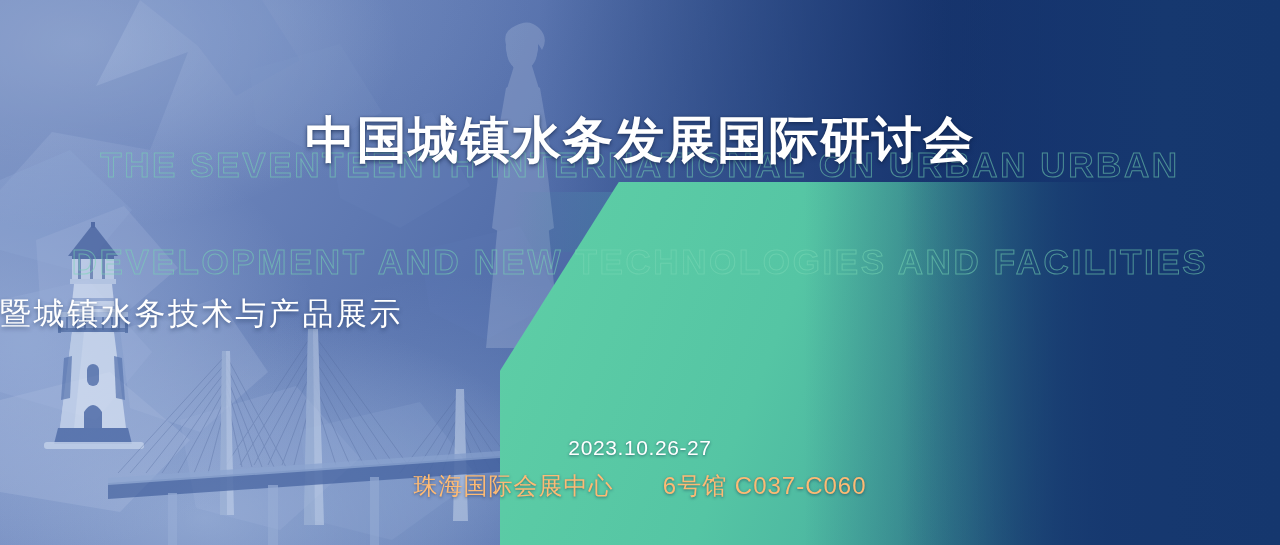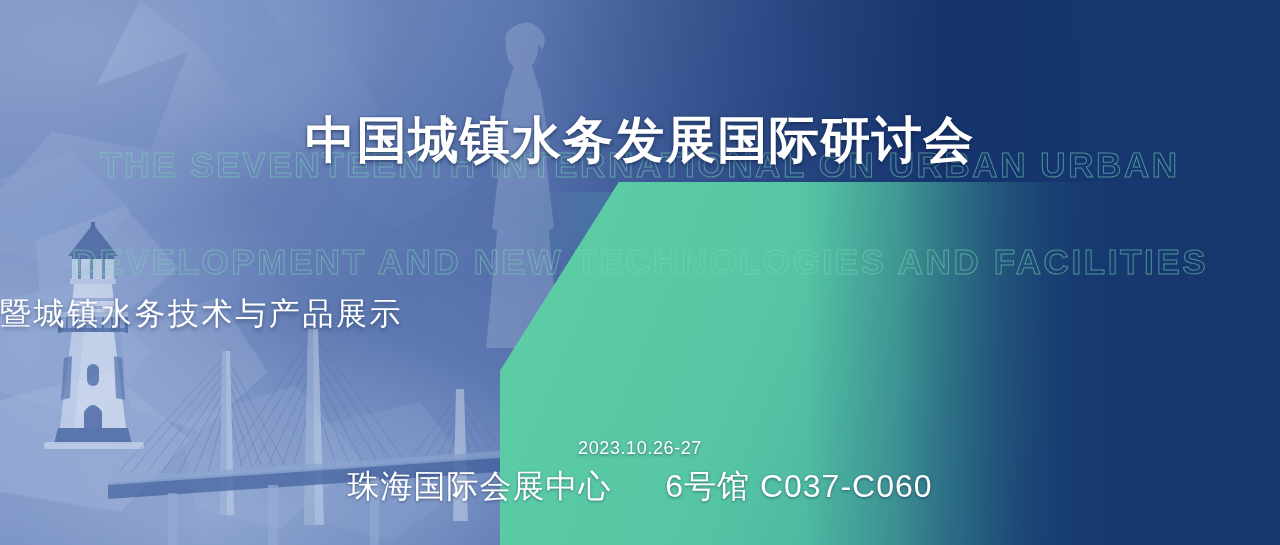--- a/index.html
+++ b/index.html
@@ -207,37 +207,37 @@
     text-shadow: 0 2px 4px rgba(12,30,64,0.45);
     white-space: nowrap;
   }
 
   .event-date {
     position: absolute;
     left: 0;
     top: 434px;
     width: 100%;
     text-align: center;
-    font-size: 18px;
+    font-size: 21px;
     line-height: 28px;
     color: #ffffff;
     letter-spacing: 0.6px;
     text-shadow: 0 1px 3px rgba(12,30,64,0.5);
     white-space: nowrap;
   }
 
   .event-venue {
     position: absolute;
     left: 0;
     top: 470px;
     width: 100%;
     text-align: center;
-    font-size: 32px;
+    font-size: 24px;
     line-height: 32px;
-    color: #ffffff;
+    color: #fdba74;
     letter-spacing: 1px;
     text-shadow: 0 1px 3px rgba(12,30,64,0.5);
     white-space: nowrap;
   }
   .venue-gap { display: inline-block; width: 34px; }
 </style>
 </head>
 <body>
 
 <div class="banner">

